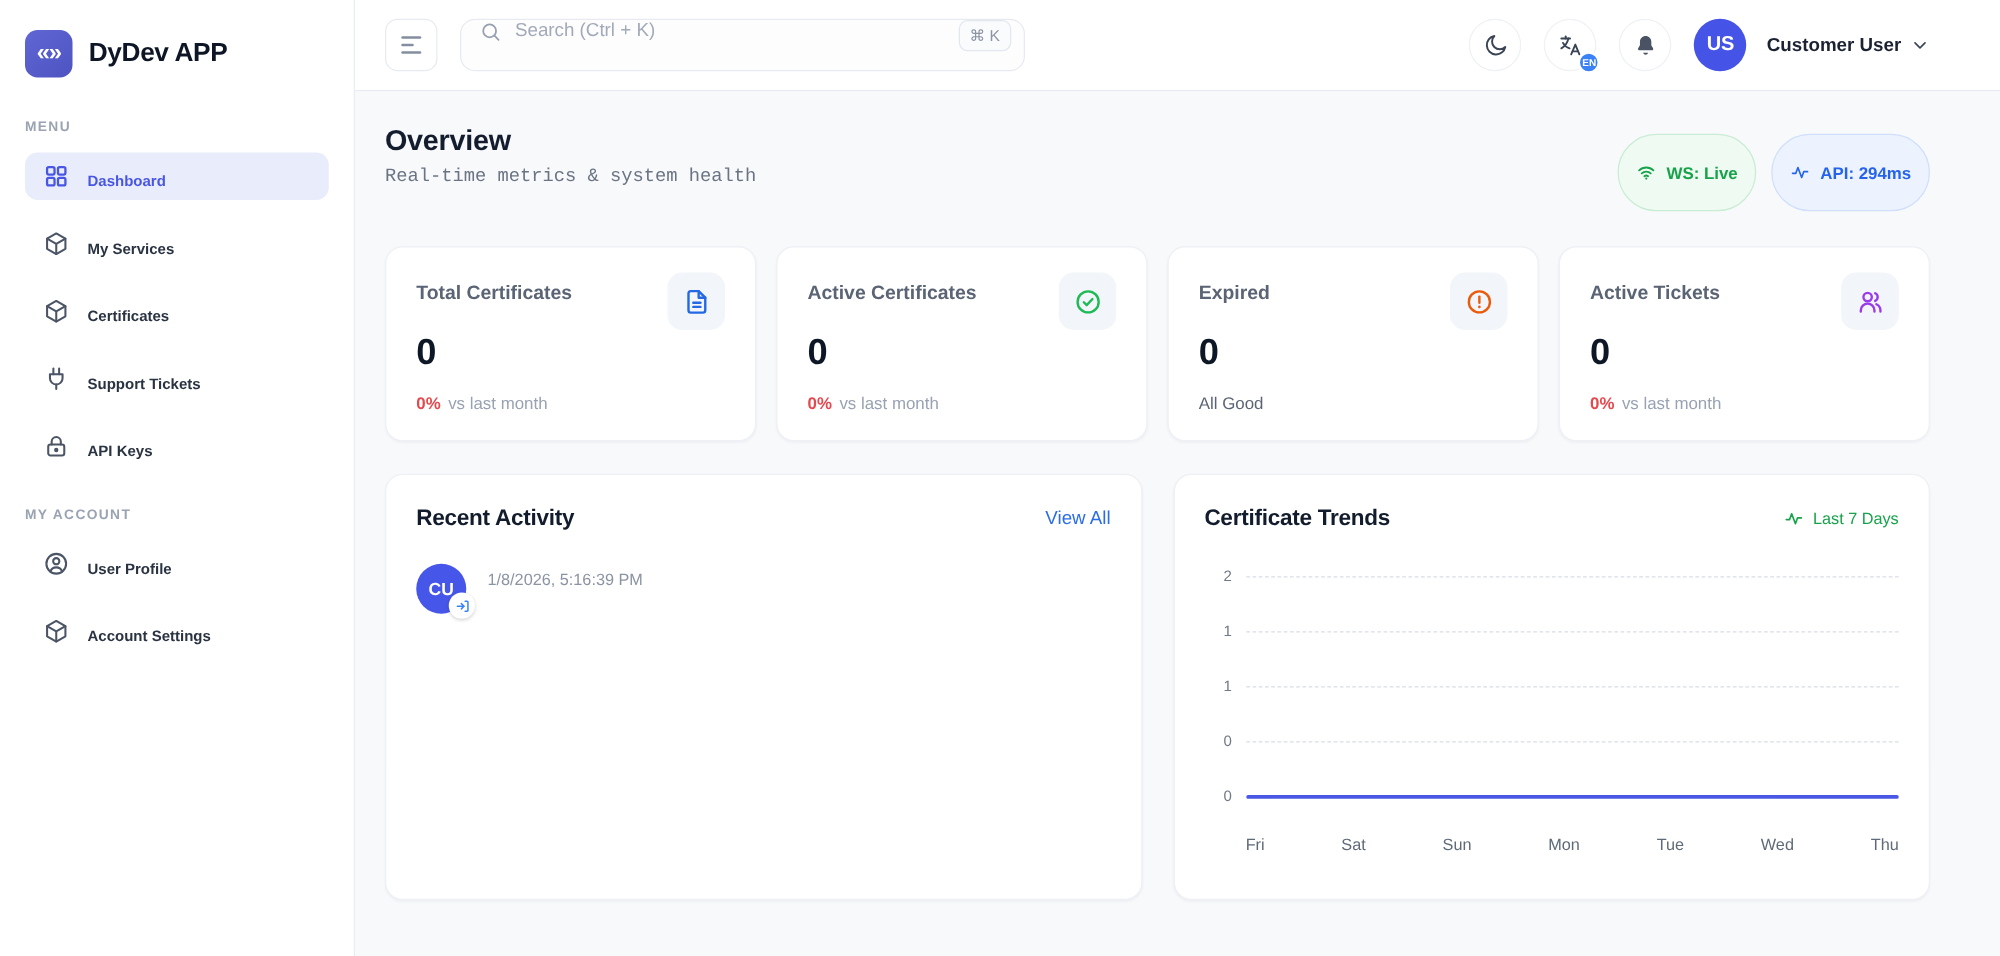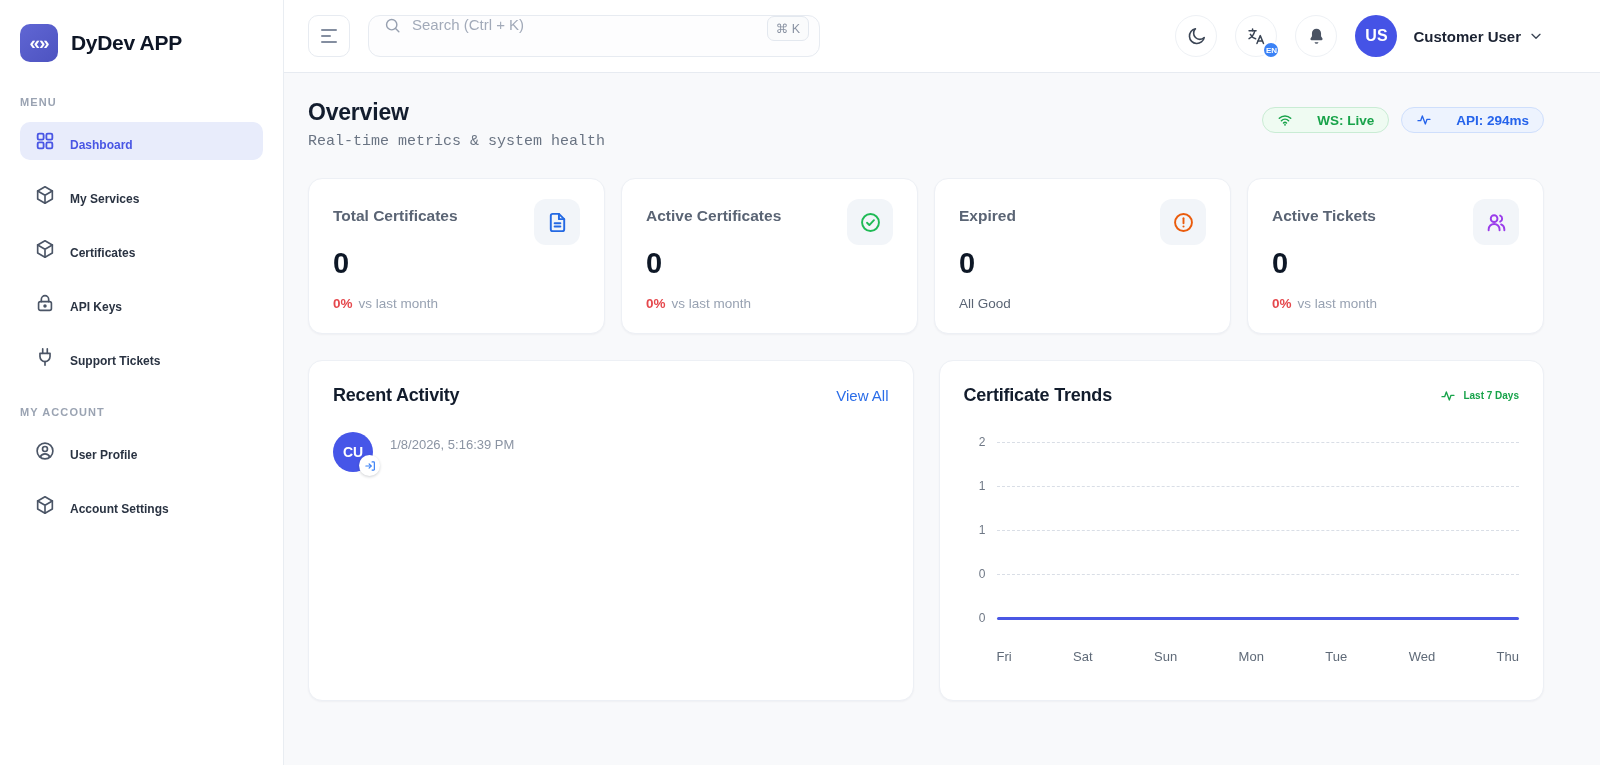--- a/index.html
+++ b/index.html
@@ -89,22 +89,22 @@
   .user-name-row { display:flex; align-items:center; gap:7px; cursor:pointer; margin-left:-2px; }
   .user-name { font-size:15px; font-weight:600; color:#1b2232; white-space:nowrap; }
   .user-name-row svg { width:16px; height:16px; color:#3a4454; }
   
   main { flex:1; padding:26px 56px 0 24px; background:#f8f9fb; overflow:hidden; }
   .overview-row { display:flex; justify-content:space-between; align-items:flex-start; }
   .page-title { font-size:23px; font-weight:700; color:#131d2e; letter-spacing:-0.2px; }
   .page-subtitle { font-size:15px; color:#6a7483; margin-top:7px;font-family:Liberation Mono, monospace; }
   .badges { display:flex; gap:12px; margin-top:8px; }
   .pill {
-    display:flex; align-items:center; gap:24px;
-    border-radius:999px; padding:4px 14px; font-size:13.5px; font-weight:600;
+    display:flex; align-items:center; gap:8px;
+    border-radius:999px; padding:22px 14px; font-size:13.5px; font-weight:600;
     cursor:default;
   }
   .pill svg { width:16px; height:16px; }
   .pill.ws { background:#effbf2; border:1px solid #c9ecd4; color:#18a34a; }
   .pill.api { background:#edf3fe; border:1px solid #cfdffc; color:#2563eb; }
   
   .stats-grid { display:grid; grid-template-columns:repeat(4,1fr); gap:16px; margin-top:28px; }
   .stat-card {
     background:#fff; border:1px solid #edf0f5; border-radius:14px;
     padding:20px 24px 22px 24px; min-height:128px;
@@ -125,21 +125,21 @@
   
   .bottom-grid { display:grid; grid-template-columns:1fr 1fr; gap:25px; margin-top:26px; }
   .panel {
     background:#fff; border:1px solid #edf0f5; border-radius:14px;
     padding:24px; min-height:341px;
     box-shadow:0 1px 2px rgba(15,23,42,0.04);
   }
   .panel-head { display:flex; justify-content:space-between; align-items:center; }
   .panel-title { font-size:18px; font-weight:700; color:#121c2c; letter-spacing:-0.2px; }
   .view-all { font-size:15px; font-weight:500; color:#2b6de8; cursor:pointer; }
-  .range-label { display:flex; align-items:center; gap:7px; font-size:10px; font-weight:700; color:#17a34a; }
+  .range-label { display:flex; align-items:center; gap:7px; font-size:13px; font-weight:400; color:#17a34a; }
   .range-label svg { width:16px; height:16px; }
   
   .activity-item { display:flex; gap:17px; margin-top:26px; }
   .act-avatar-wrap { position:relative; width:40px; height:40px; flex:none; }
   .act-avatar {
     width:40px; height:40px; border-radius:50%; background:#4656e8; color:#fff;
     font-size:14px; font-weight:700; display:flex; align-items:center; justify-content:center;
   }
   .act-badge {
     position:absolute; right:-7px; bottom:-4px; width:21px; height:21px;
@@ -198,37 +198,37 @@
           <path d="M12 3l8 4.6v8.8L12 21l-8-4.6V7.6L12 3z"></path>
           <path d="M12 12.2L20 7.6M12 12.2L4 7.6M12 12.2V21"></path>
         </svg>
     </span>
     <span class="nav-label">Certificates</span>
   </div>
 
   <div class="nav-item">
     <span class="nav-icon">
       <svg viewBox="0 0 24 24" fill="none" stroke="currentColor" stroke-width="1.8" stroke-linejoin="round" stroke-linecap="round">
+          <path d="M9.5 3v5M14.5 3v5"></path>
+          <path d="M6.5 8h11v3.5a5.5 5.5 0 01-11 0V8z"></path>
+          <path d="M12 17v4"></path>
+        </svg>
+    </span>
+    <span class="nav-label">Support Tickets</span>
+  </div>
+
+  <div class="nav-item">
+    <span class="nav-icon">
+      <svg viewBox="0 0 24 24" fill="none" stroke="currentColor" stroke-width="1.8" stroke-linejoin="round" stroke-linecap="round">
           <rect x="5" y="10.5" width="14" height="9.5" rx="2"></rect>
           <path d="M8 10.5V8a4 4 0 018 0v2.5"></path>
           <circle cx="12" cy="15.3" r="1" fill="currentColor"></circle>
         </svg>
     </span>
     <span class="nav-label">API Keys</span>
-  </div>
-
-  <div class="nav-item">
-    <span class="nav-icon">
-      <svg viewBox="0 0 24 24" fill="none" stroke="currentColor" stroke-width="1.8" stroke-linejoin="round" stroke-linecap="round">
-          <path d="M9.5 3v5M14.5 3v5"></path>
-          <path d="M6.5 8h11v3.5a5.5 5.5 0 01-11 0V8z"></path>
-          <path d="M12 17v4"></path>
-        </svg>
-    </span>
-    <span class="nav-label">Support Tickets</span>
   </div>
 
   <div class="section-label">MY ACCOUNT</div>
 
   <div class="nav-item">
     <span class="nav-icon">
       <svg viewBox="0 0 24 24" fill="none" stroke="currentColor" stroke-width="1.8" stroke-linejoin="round" stroke-linecap="round">
           <circle cx="12" cy="12" r="8.6"></circle>
           <circle cx="12" cy="9.8" r="2.7"></circle>
           <path d="M6.8 18.7a5.6 5.6 0 0110.4 0"></path>

